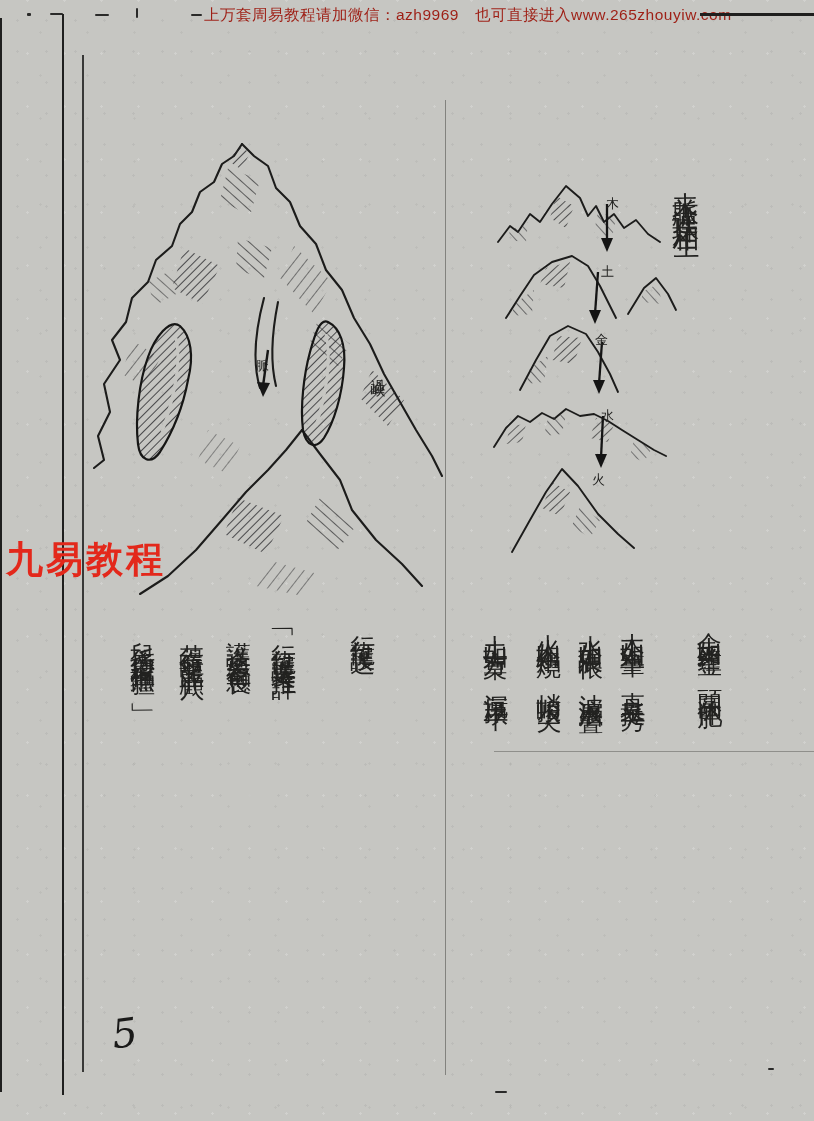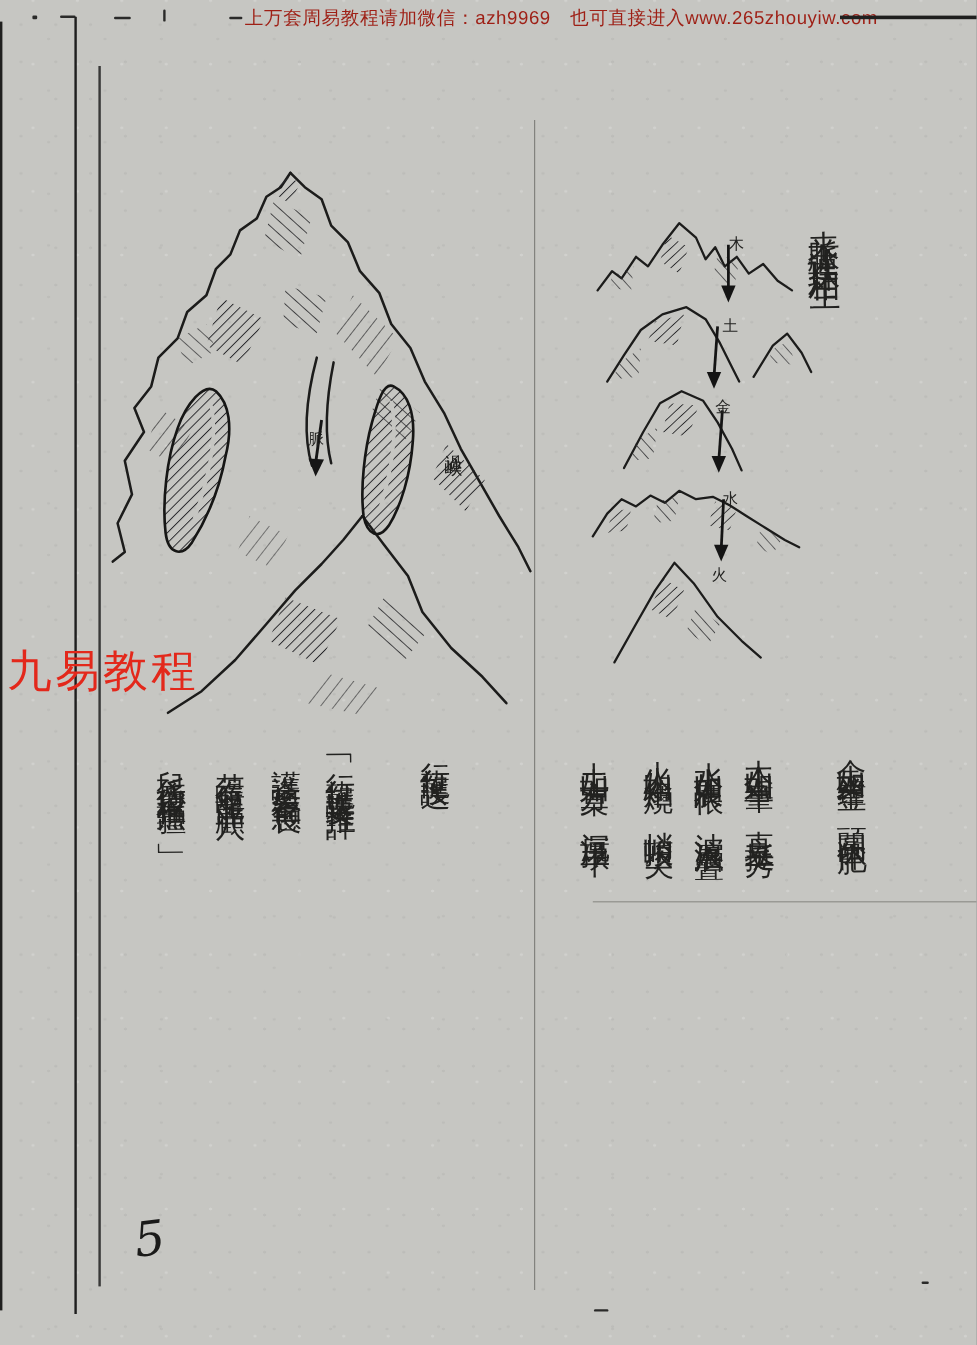--- a/index.html
+++ b/index.html
@@ -24,21 +24,21 @@
   }
   .verse{font-size:25px;letter-spacing:5px;transform:rotate(-0.6deg);}
   .title-col{font-size:27px;letter-spacing:8px;transform:rotate(-1deg);}
   .tiny-label{font-size:13px;letter-spacing:1px;}
   .pass-label{font-size:15px;letter-spacing:2px;}
   .header-promo{
     color:#9e1f15;font-size:15.5px;letter-spacing:0.5px;white-space:nowrap;
     font-family:"Liberation Sans", sans-serif;
   }
   .watermark{
-    color:#e3281b;font-size:37px;font-weight:normal;letter-spacing:3px;
+    color:#e3281b;font-size:37px;font-weight:bold;letter-spacing:3px;
     font-family:"DejaVu Sans", sans-serif;white-space:nowrap;
   }
   .pageno{
     font-family:"DejaVu Serif", serif;font-style:italic;
     font-size:40px;color:#1a1a19;transform:rotate(-7deg);
   }
   .rule{background:#1f1f1e;}
   .speck{background:#2a2a29;border-radius:1px;}
   svg{display:block;}
 </style>

